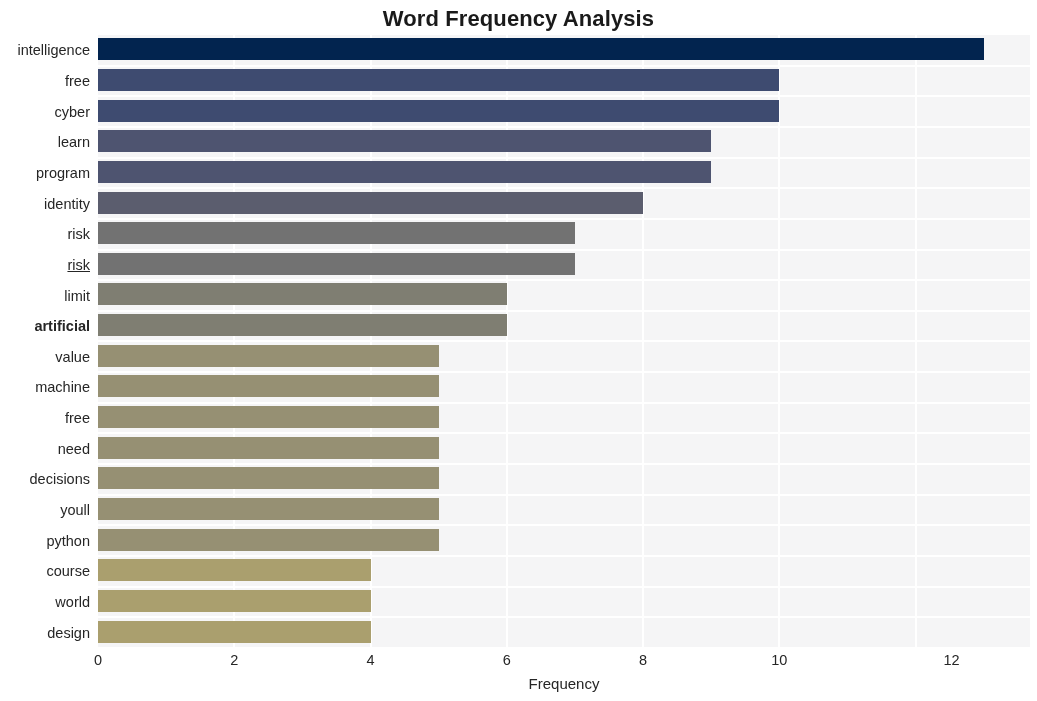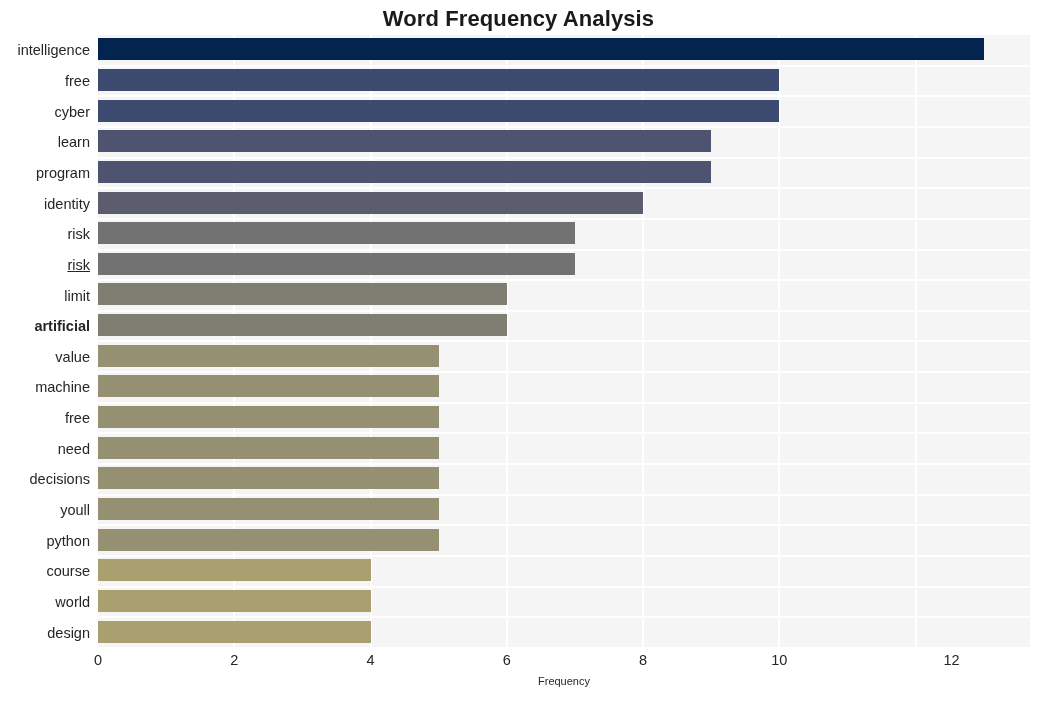--- a/index.html
+++ b/index.html
@@ -103,21 +103,21 @@
     transform: translateX(-50%);
     font-size: 14.5px;
     color: #262626;
   }
   #xaxis-label {
     position: absolute;
     left: 98px;
     top: 675px;
     width: 932px;
     text-align: center;
-    font-size: 11px;
+    font-size: 15px;
     color: #262626;
   }
 </style>
 </head>
 <body>
 
 <div id="figure">
 
   <div id="chart-title">Word Frequency Analysis</div>
 

